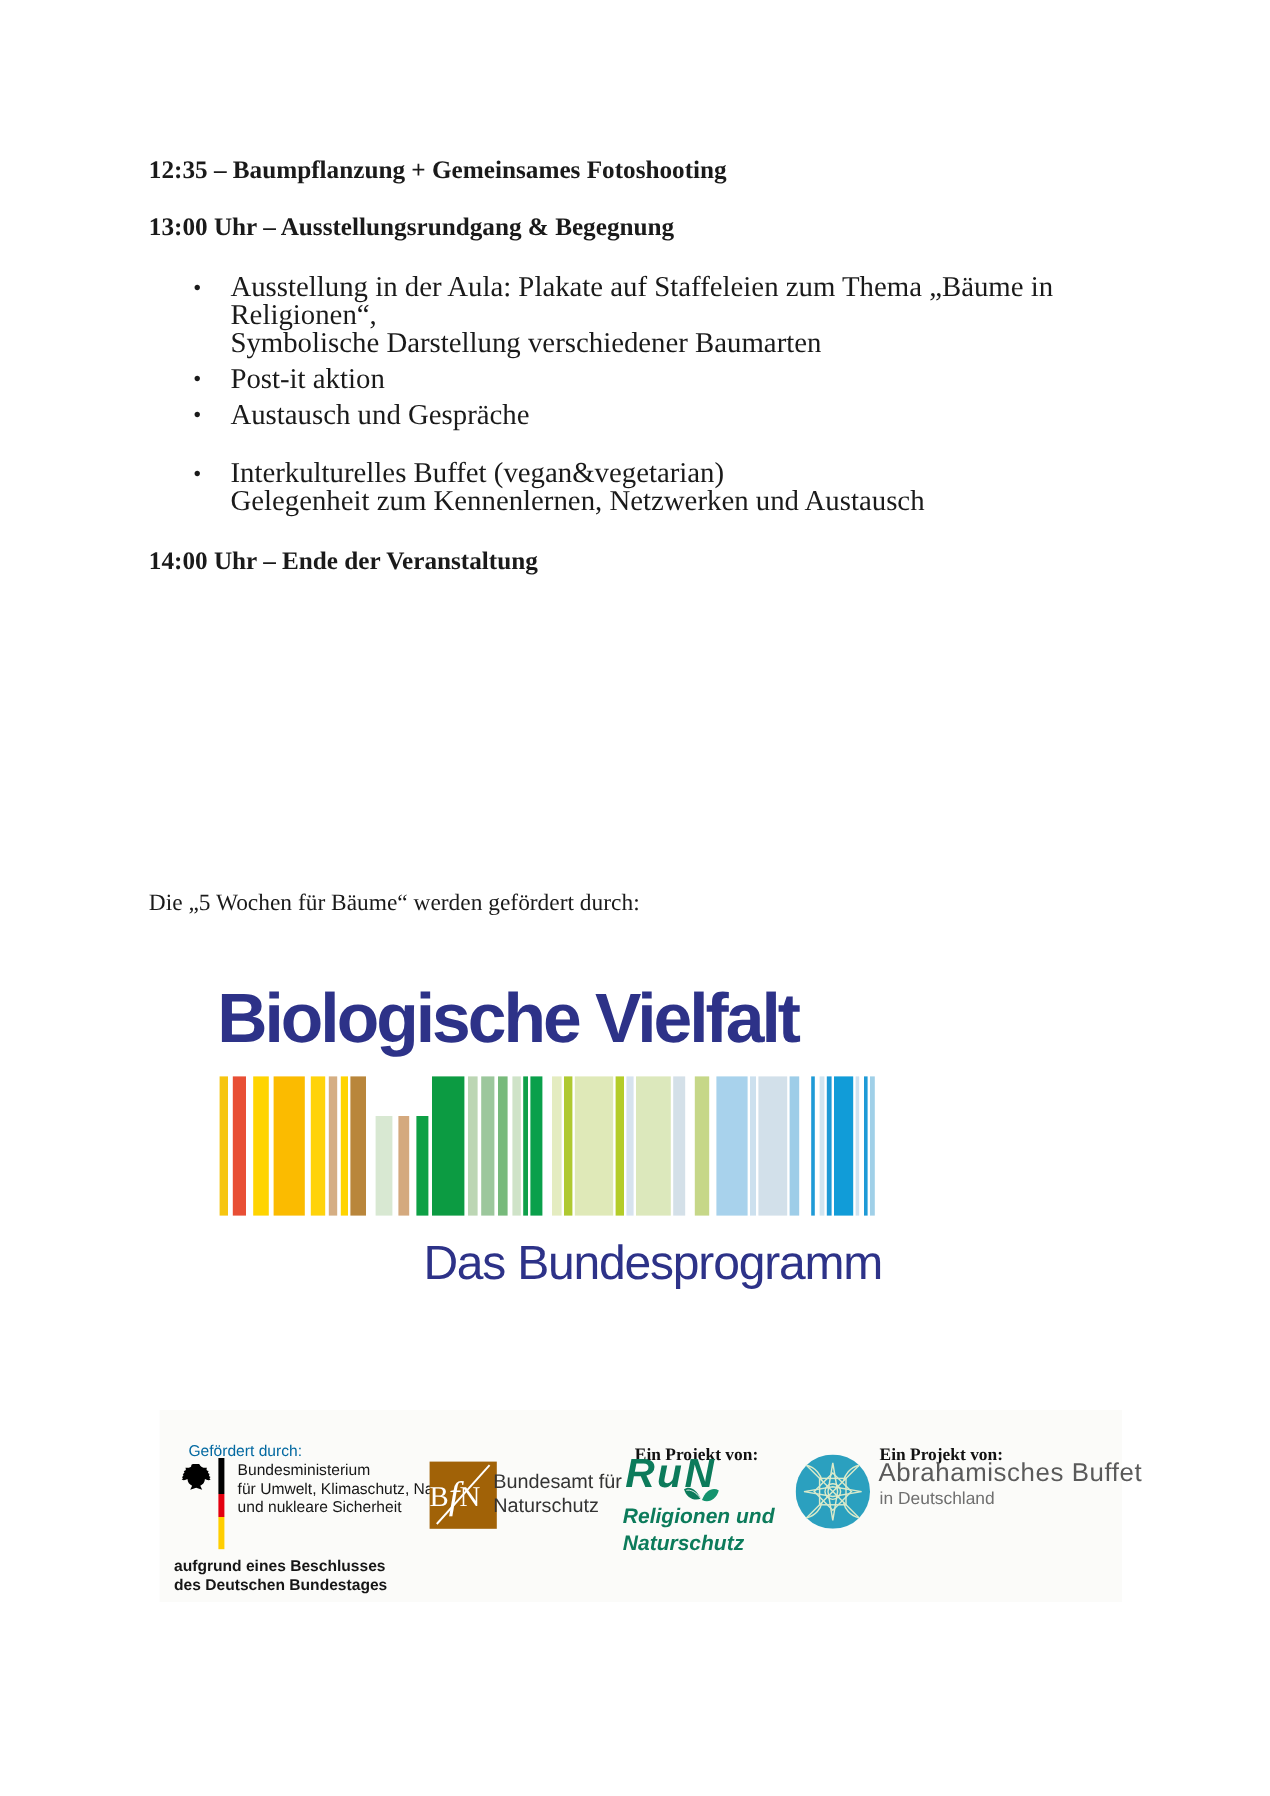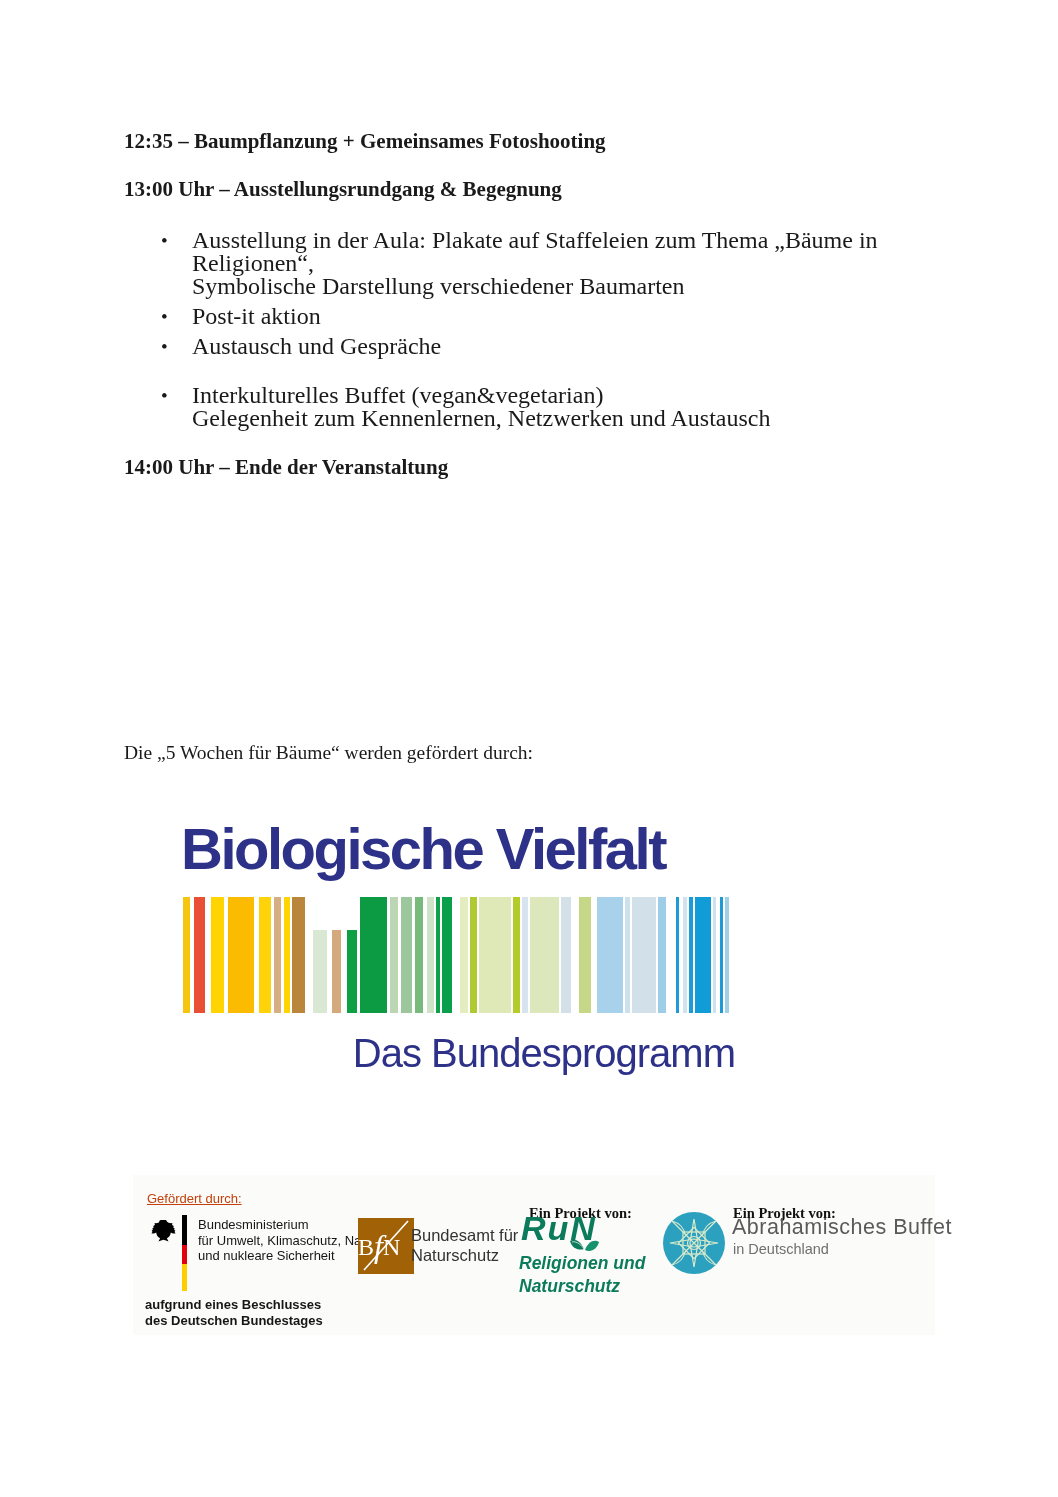--- a/index.html
+++ b/index.html
@@ -37,21 +37,21 @@
   .bv-sub{
     position:absolute;right:0;top:214px;width:100%;text-align:right;white-space:nowrap;
     font-family:"Liberation Sans", sans-serif;font-weight:400;
     font-size:40px;letter-spacing:-1px;color:#2d3288;line-height:46px;
   }
   
   .logo-strip{
     position:absolute;left:133px;top:1175px;width:802px;height:160px;
     background:#fbfbf9;font-family:"Liberation Sans", sans-serif;
   }
-  .gefoerdert{position:absolute;left:12px;top:14px;font-size:13px;color:#c2410c;margin:2px;text-decoration:underline;}
+  .gefoerdert{position:absolute;left:12px;top:14px;font-size:13px;color:#0369a1;margin:12px;}
   .ministry-row{position:absolute;left:12px;top:40px;}
   .eagle{position:absolute;left:0;top:2px;}
   .flag-bar{
     position:absolute;left:37px;top:0;width:5px;height:76px;
     background:linear-gradient(#000 0 40%, #e3000f 40% 65%, #ffce00 65% 100%);
   }
   .ministry-name{position:absolute;left:53px;top:2px;font-size:13px;line-height:15.5px;color:#161616;white-space:nowrap;}
   .ministry-foot{position:absolute;left:12px;top:122px;font-size:13px;line-height:16px;color:#161616;font-weight:bold;}
   
   .bfn-square{

